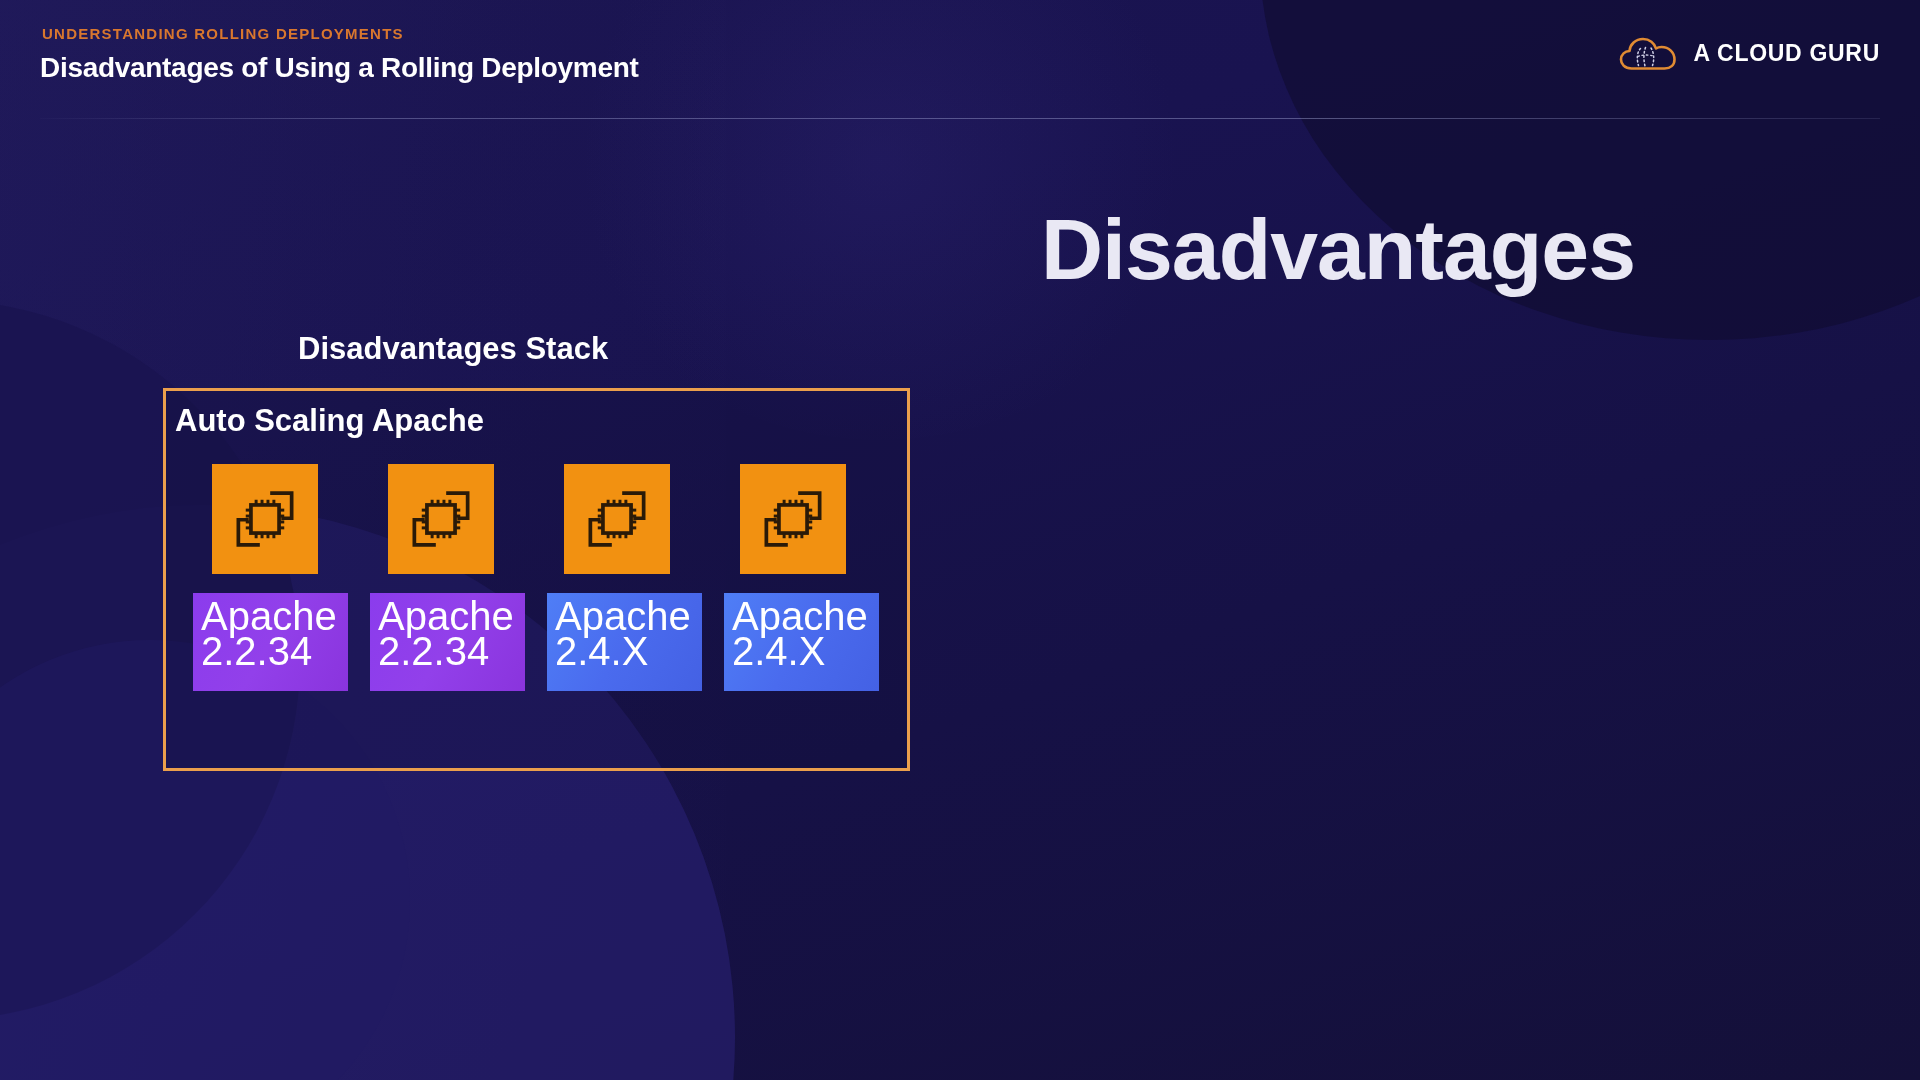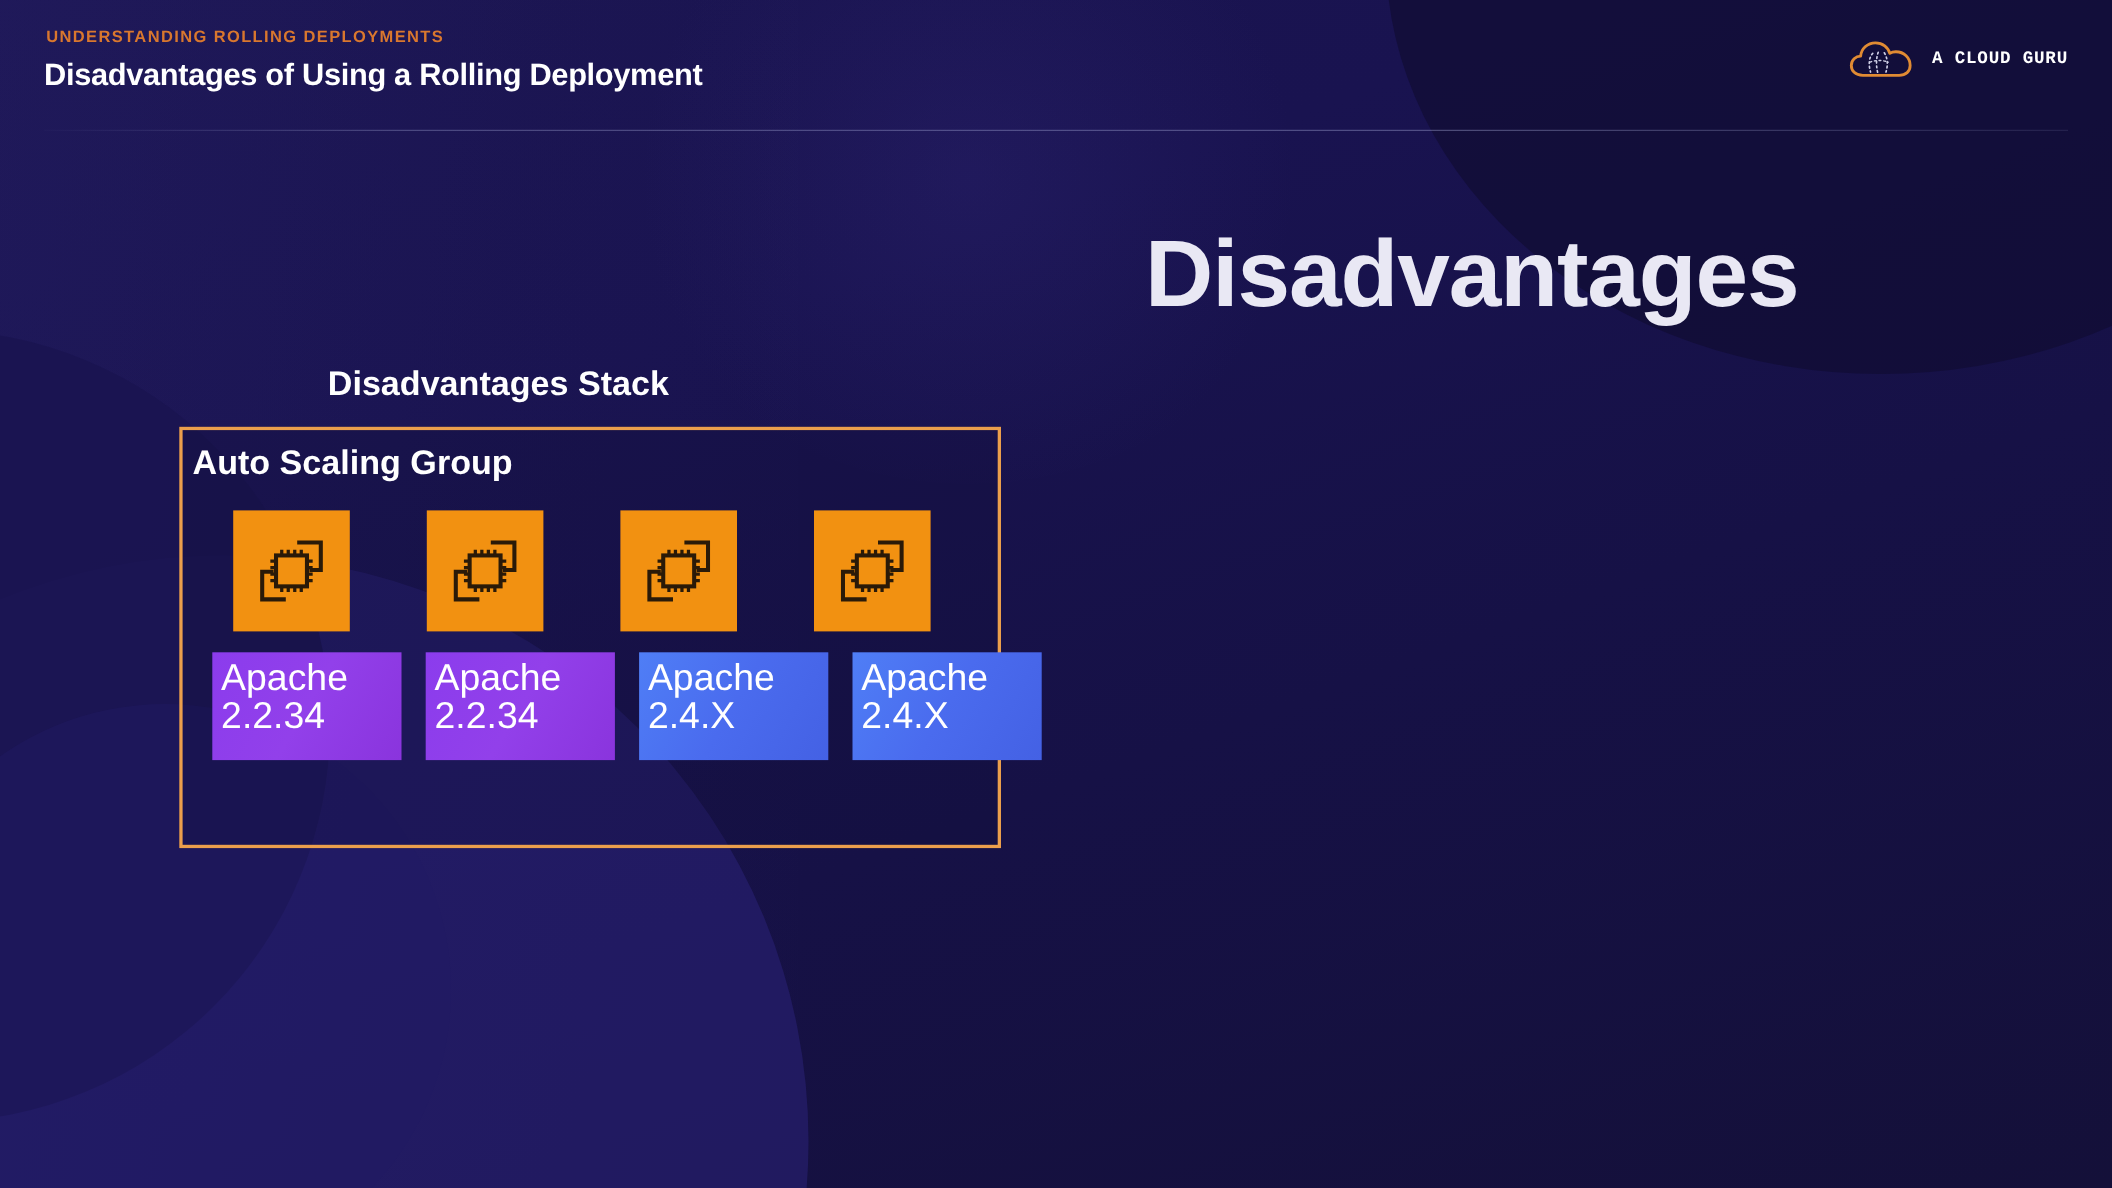--- a/index.html
+++ b/index.html
@@ -102,26 +102,25 @@
   
   .brand {
     position:absolute;
     right:40px; top:32px;
     display:flex;
     align-items:center;
     gap:16px;
   }
   .brand-mark { width:60px; height:42px; display:block; }
   .brand-text {
-    font-size:16px;
+    font-size:23px;
     font-weight:bold;
     color:#ffffff;
     letter-spacing:0.7px;
     white-space:nowrap;
-    font-family:Liberation Mono, monospace;
   }
 
   
   .big-word {
     position:absolute;
     left:968px; top:200px;
     width:740px;
     text-align:center;
     font-size:86px;
     font-weight:bold;
@@ -174,23 +173,23 @@
   }
   .ec2-tile svg { width:74px; height:74px; display:block; }
 
   .apache-row {
     position:absolute;
     left:27px; top:202px;
     display:flex;
     gap:22px;
   }
   .apache-tile {
-    width:172px; height:98px;
+    width:155px; height:98px;
     padding:6px 8px 17px 8px;
-    font-size:34px;
+    font-size:40px;
     line-height:35px;
     color:#ffffff;
     font-weight:normal;
   }
   .apache-tile .ver-line { display:block; white-space:nowrap; }
   .tile-purple { background:linear-gradient(120deg, #8b3ced 0%, #9240ea 50%, #8a34dd 100%); }
   .tile-blue   { background:linear-gradient(120deg, #4f7ef6 0%, #4a6bee 50%, #4461e4 100%); }
 </style>
 </head>
 <body>
@@ -226,21 +225,21 @@
   </div>
 
   <div class="big-word">Disadvantages</div>
 
   <div class="diagram">
 
     <div class="stack-title">Disadvantages Stack</div>
 
     <div class="asg-box">
 
-      <div class="asg-title">Auto Scaling Group</div>
+      <div class="asg-title">Auto Scaling Apache</div>
 
       <div class="ec2-row">
         <div class="ec2-tile">
           <span>
             <svg viewBox="0 0 100 100" fill="none" aria-hidden="true">
               <path d="M57 15 H86 V49 H72" stroke="#2a1a08" stroke-width="5" fill="none" stroke-linejoin="miter"></path>
               <path d="M43 85 H14 V51 H28" stroke="#2a1a08" stroke-width="5" fill="none" stroke-linejoin="miter"></path>
               <rect x="31" y="31" width="38" height="38" stroke="#2a1a08" stroke-width="5" fill="none"></rect>
               <g stroke="#2a1a08" stroke-width="4" stroke-linecap="butt">
                 <path d="M38 31 V24"></path>

